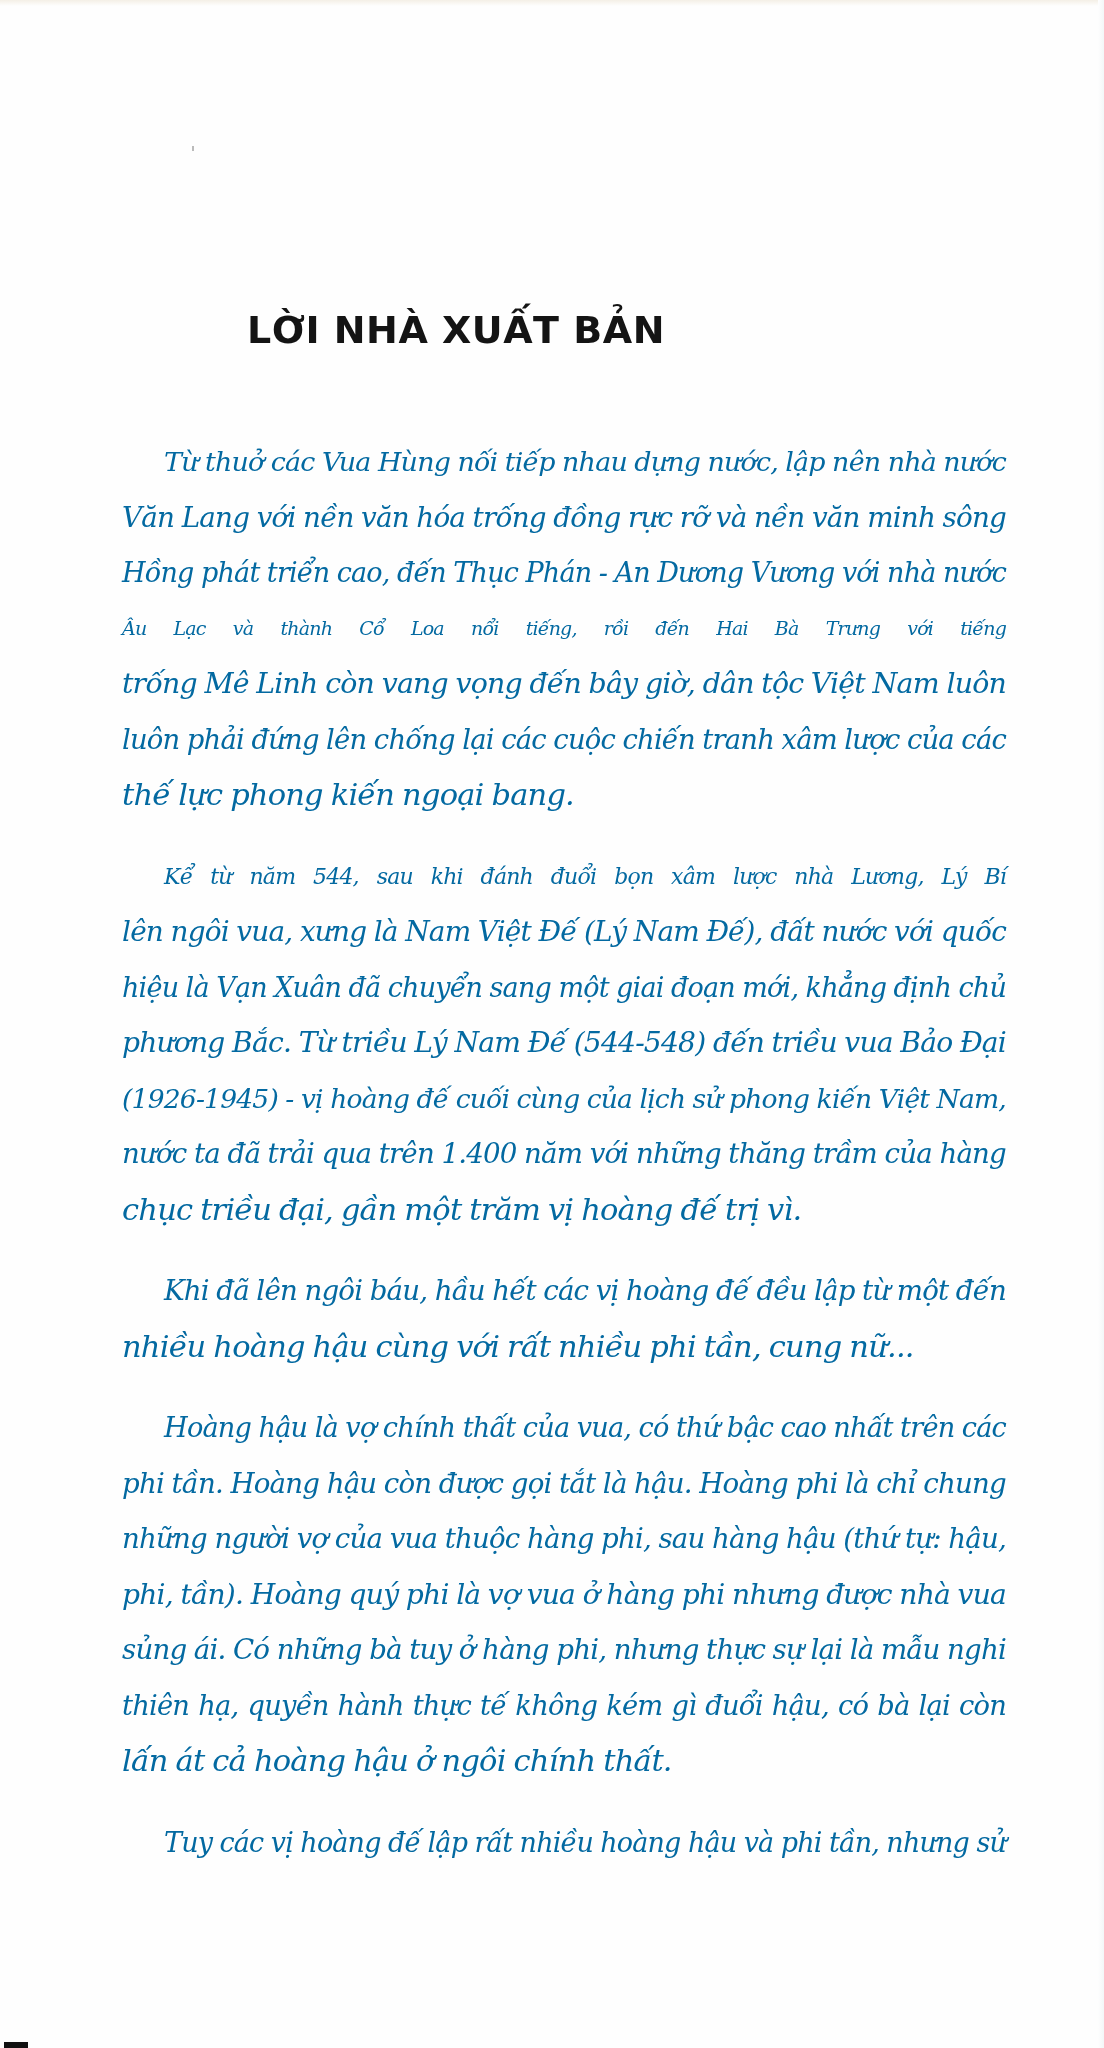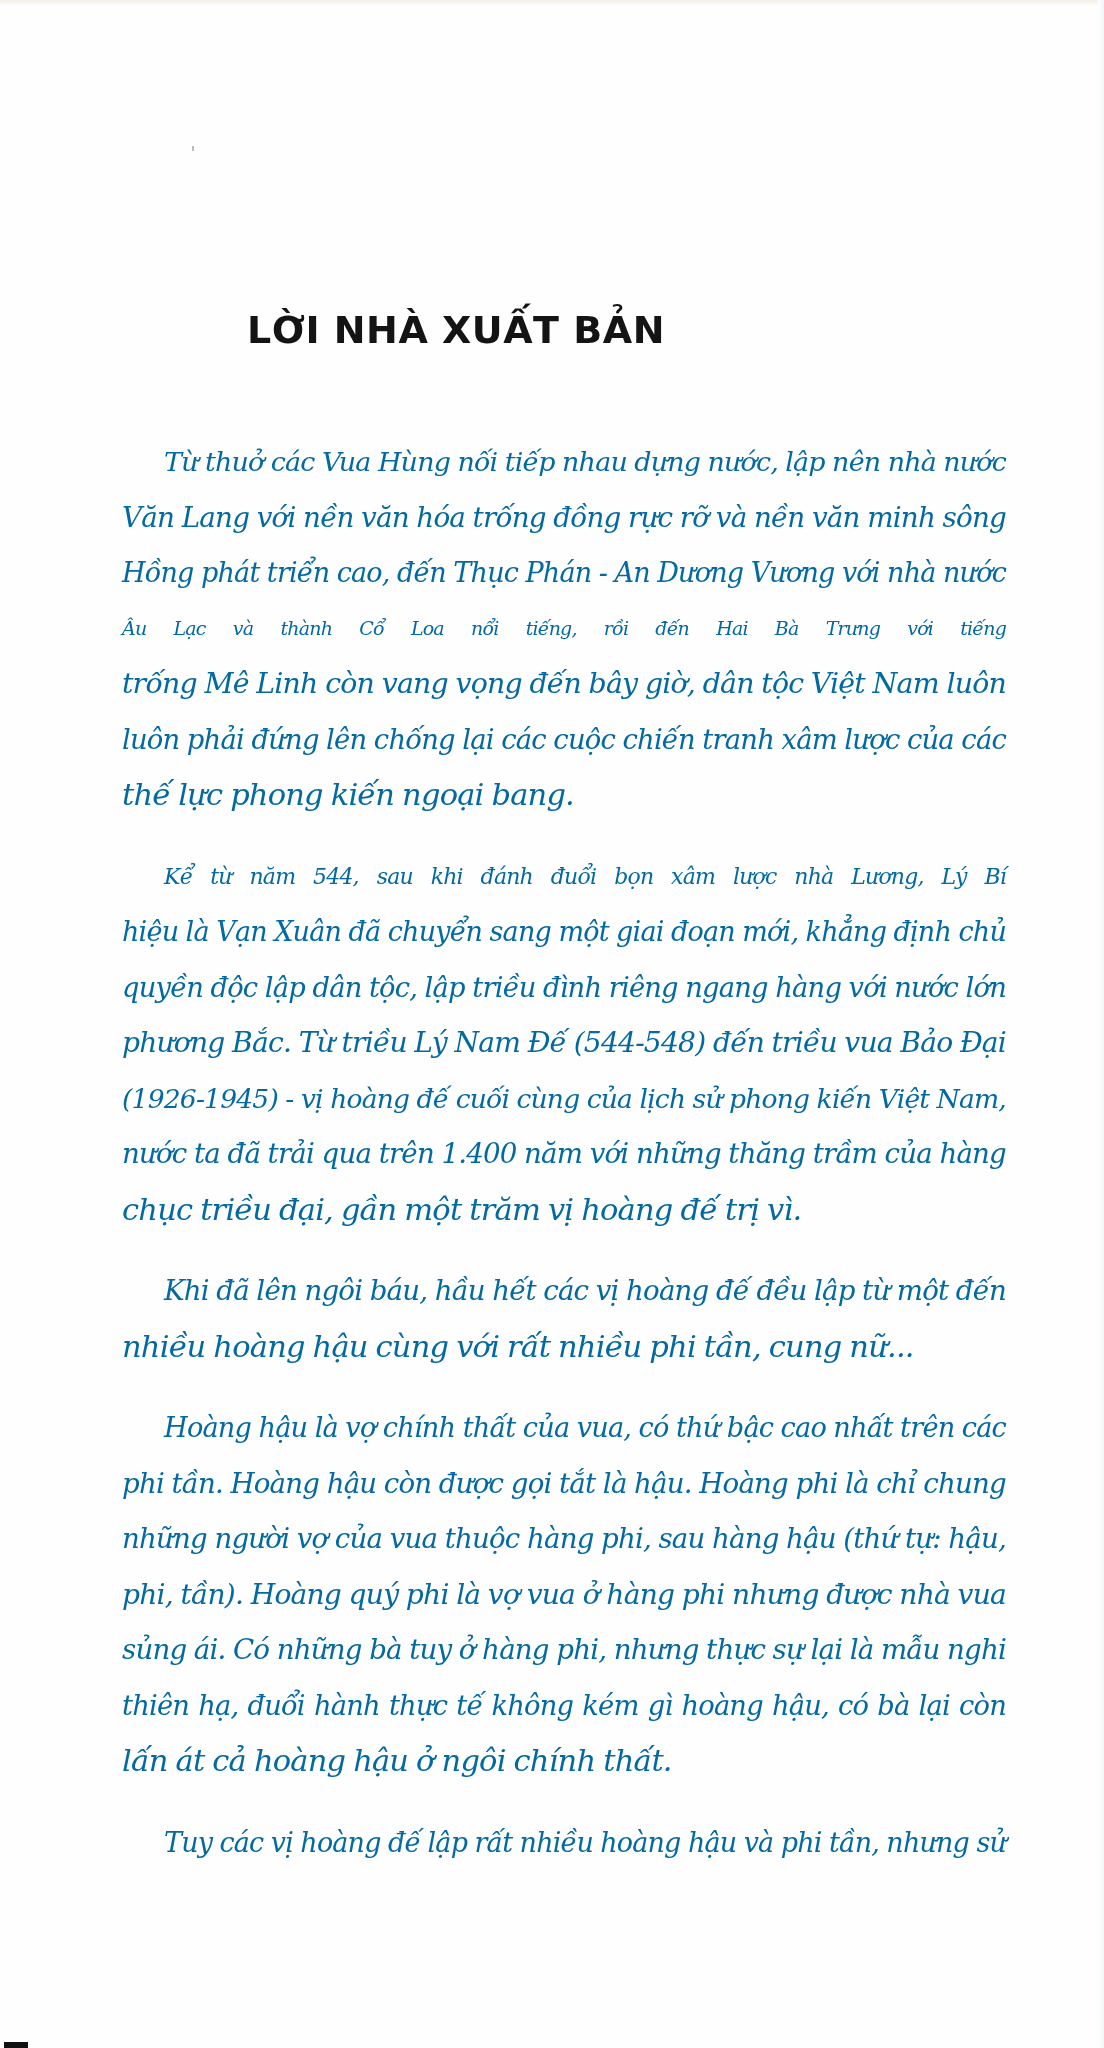--- a/index.html
+++ b/index.html
@@ -111,40 +111,40 @@
       <span class="line" style="font-size: 27.8138px;">Văn Lang với nền văn hóa trống đồng rực rỡ và nền văn minh sông</span>
       <span class="line" style="font-size: 27.038px;">Hồng phát triển cao, đến Thục Phán - An Dương Vương với nhà nước</span>
       <span class="line" style="font-size: 19px;">Âu Lạc và thành Cổ Loa nổi tiếng, rồi đến Hai Bà Trưng với tiếng</span>
       <span class="line" style="font-size: 28.4072px;">trống Mê Linh còn vang vọng đến bây giờ, dân tộc Việt Nam luôn</span>
       <span class="line" style="font-size: 27.4309px;">luôn phải đứng lên chống lại các cuộc chiến tranh xâm lược của các</span>
       <span class="line last">thế lực phong kiến ngoại bang.</span>
     </p>
 
     <p class="para">
       <span class="line first" style="font-size: 22px;">Kể từ năm 544, sau khi đánh đuổi bọn xâm lược nhà Lương, Lý Bí</span>
+      <span class="line" style="font-size: 27.9173px;">lên ngôi vua, xưng là Nam Việt Đế (Lý Nam Đế), đất nước với quốc</span>
       <span class="line" style="font-size: 27.0313px;">hiệu là Vạn Xuân đã chuyển sang một giai đoạn mới, khẳng định chủ</span>
-      <span class="line" style="font-size: 27.3626px;">quyền độc lập dân tộc, lập triều đình riêng ngang hàng với nước lớn</span>
       <span class="line" style="font-size: 28.1555px;">phương Bắc. Từ triều Lý Nam Đế (544-548) đến triều vua Bảo Đại</span>
       <span class="line" style="font-size: 26.5693px;">(1926-1945) - vị hoàng đế cuối cùng của lịch sử phong kiến Việt Nam,</span>
       <span class="line" style="font-size: 27.668px;">nước ta đã trải qua trên 1.400 năm với những thăng trầm của hàng</span>
       <span class="line last">chục triều đại, gần một trăm vị hoàng đế trị vì.</span>
     </p>
 
     <p class="para">
       <span class="line first" style="font-size: 27.6707px;">Khi đã lên ngôi báu, hầu hết các vị hoàng đế đều lập từ một đến</span>
       <span class="line last">nhiều hoàng hậu cùng với rất nhiều phi tần, cung nữ...</span>
     </p>
 
     <p class="para">
       <span class="line first" style="font-size: 27.186px;">Hoàng hậu là vợ chính thất của vua, có thứ bậc cao nhất trên các</span>
       <span class="line" style="font-size: 27.6742px;">phi tần. Hoàng hậu còn được gọi tắt là hậu. Hoàng phi là chỉ chung</span>
       <span class="line" style="font-size: 27.6547px;">những người vợ của vua thuộc hàng phi, sau hàng hậu (thứ tự: hậu,</span>
       <span class="line" style="font-size: 28.1712px;">phi, tần). Hoàng quý phi là vợ vua ở hàng phi nhưng được nhà vua</span>
       <span class="line" style="font-size: 27.6871px;">sủng ái. Có những bà tuy ở hàng phi, nhưng thực sự lại là mẫu nghi</span>
-      <span class="line" style="font-size: 27.3388px;">thiên hạ, đuổi hành thực tế không kém gì hoàng hậu, có bà lại còn</span>
+      <span class="line" style="font-size: 27.3388px;">thiên hạ, quyền hành thực tế không kém gì đuổi hậu, có bà lại còn</span>
       <span class="line last">lấn át cả hoàng hậu ở ngôi chính thất.</span>
     </p>
 
     <p class="para">
       <span class="line first" style="font-size: 26.9754px;">Tuy các vị hoàng đế lập rất nhiều hoàng hậu và phi tần, nhưng sử</span>
     </p>
 
   </div>
 
   <div class="corner-mark"></div>

